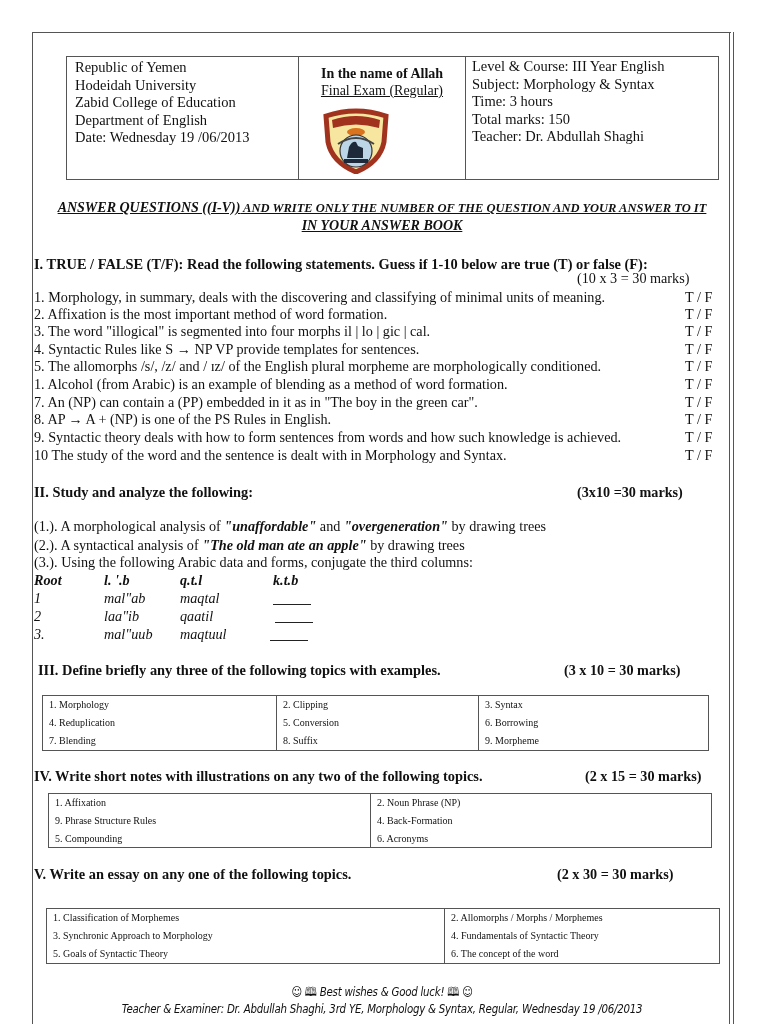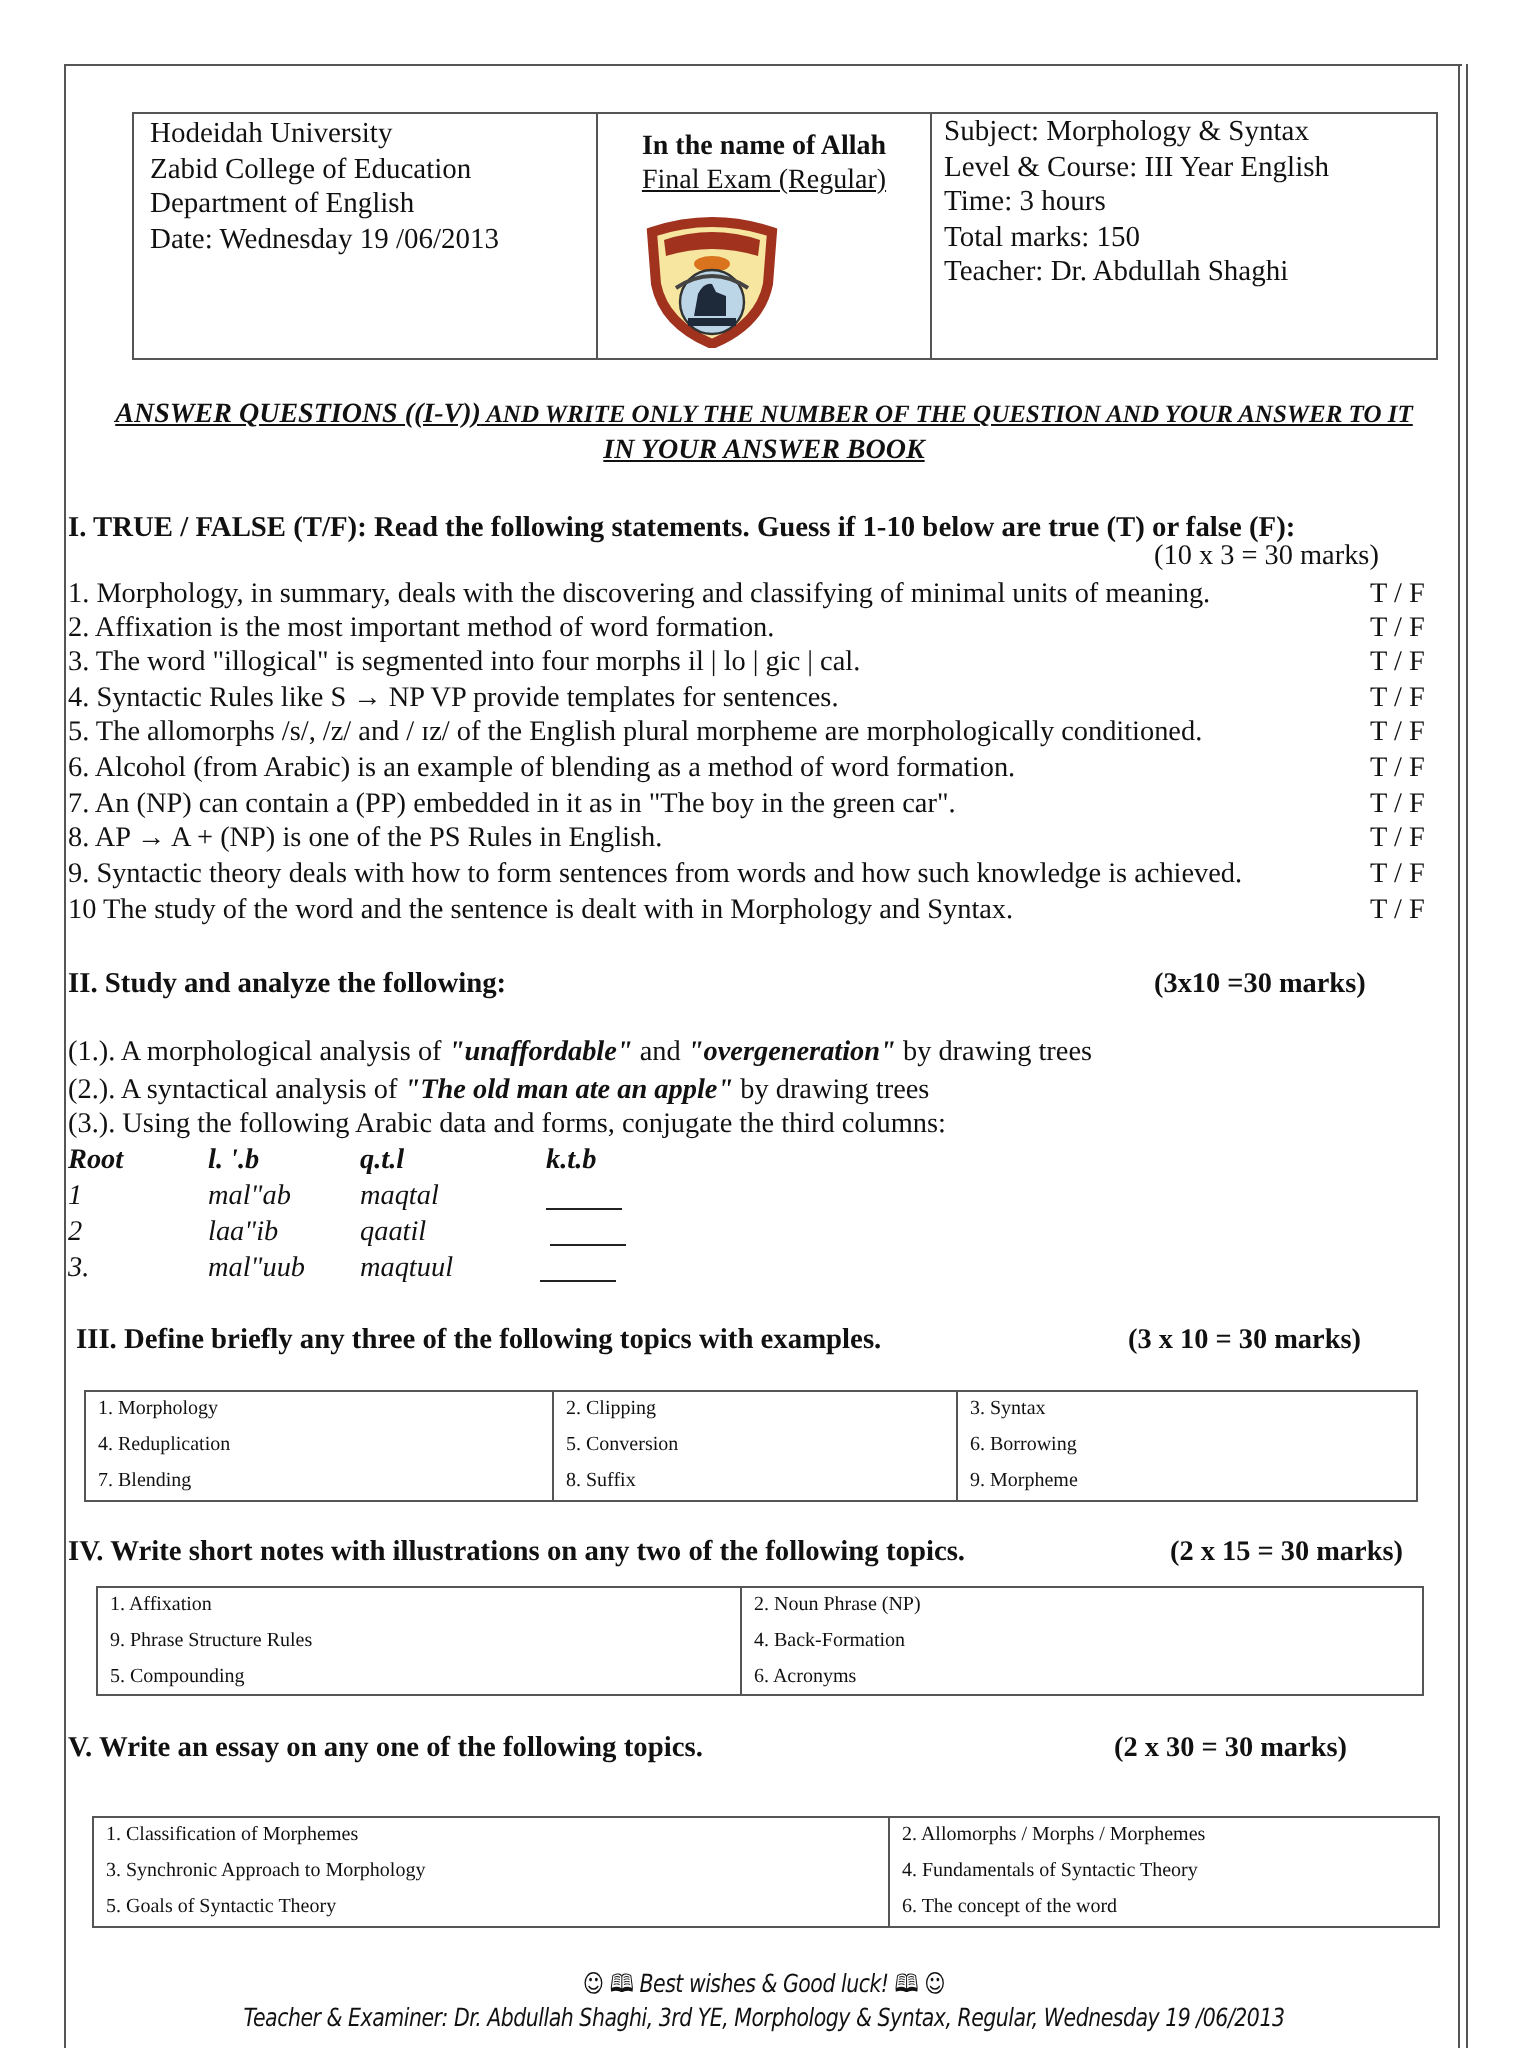--- a/index.html
+++ b/index.html
@@ -67,20 +67,21 @@
   .footer .bk { font-style: normal; }
 </style>
 </head>
 <body>
 
 <div class="page-border"></div>
 <div class="page-border-right"></div>
 
 <div class="header-table">
   <div class="hcell left">
+    <div class="line">Republic of Yemen</div>
     <div class="line">Hodeidah University</div>
     <div class="line">Zabid College of Education</div>
     <div class="line">Department of English</div>
     <div class="line">Date: Wednesday  19 /06/2013</div>
   </div>
   <div class="hcell mid">
     <div class="allah">In  the name of Allah</div>
     <div><span class="final">Final Exam  (Regular)</span></div>
     <div class="crest">
       <svg width="68" height="66" viewBox="0 0 68 66">
@@ -88,42 +89,42 @@
         <path d="M10 12 Q34 4 58 12 L57 20 Q34 13 11 20 Z" fill="#a0321e"></path>
         <ellipse cx="34" cy="24" rx="9" ry="4" fill="#d9731e"></ellipse>
         <circle cx="34" cy="43" r="16" fill="#bcd6e8" stroke="#333" stroke-width="1.2"></circle>
         <path d="M16 36 Q34 24 52 36" fill="none" stroke="#444" stroke-width="2"></path>
         <path d="M25 50 L27 39 Q30 33 34 34 L36 38 L41 40 L41 50 Z" fill="#1e2a3a"></path>
         <rect x="22" y="51" width="24" height="4" fill="#1e2a3a"></rect>
       </svg>
     </div>
   </div>
   <div class="hcell right">
+    <div class="line">Level &amp; Course:  III Year English</div>
     <div class="line">Subject: Morphology &amp; Syntax</div>
-    <div class="line">Level &amp; Course:  III Year English</div>
     <div class="line">Time: 3 hours</div>
     <div class="line">Total marks: 150</div>
     <div class="line">Teacher: Dr. Abdullah Shaghi</div>
   </div>
 </div>
 
 <div class="instr" style="top:200px;">
   <span>ANSWER QUESTIONS ((I-V))</span><span class="small"> AND WRITE ONLY THE NUMBER OF THE QUESTION  AND YOUR ANSWER TO IT</span>
 </div>
 <div class="instr" style="top:218px;">IN  YOUR  ANSWER   BOOK</div>
 
 <div class="row heading" style="top:256px;">I. TRUE / FALSE (T/F): Read the following statements. Guess if 1-10 below are true (T) or false (F):</div>
 <div class="marks-r" style="top:270px; left:577px;">(10 x 3 = 30 marks)</div>
 
 <div class="row" style="top:289px;"><span>1. Morphology, in summary, deals with the discovering and classifying of minimal units of meaning.</span><span class="tf">T  /  F</span></div>
 <div class="row" style="top:306px;"><span>2. Affixation is the most important method of word formation.</span><span class="tf">T  /  F</span></div>
 <div class="row" style="top:323px;"><span>3. The word "illogical" is segmented into four morphs il | lo | gic | cal.</span><span class="tf">T  /  F</span></div>
 <div class="row" style="top:341px;"><span>4. Syntactic Rules like S → NP VP provide templates for sentences.</span><span class="tf">T  /  F</span></div>
 <div class="row" style="top:358px;"><span>5. The allomorphs /s/, /z/ and / ɪz/ of the English plural morpheme are morphologically conditioned.</span><span class="tf">T  /  F</span></div>
-<div class="row" style="top:376px;"><span>6. Alcohol (from Arabic) is an example of blending as a method of word formation.</span><span class="tf">T  /  F</span></div>
+<div class="row" style="top:376px;"><span>1. Alcohol (from Arabic) is an example of blending as a method of word formation.</span><span class="tf">T  /  F</span></div>
 <div class="row" style="top:394px;"><span>7. An (NP) can contain a (PP) embedded in it as in "The boy in the green car".</span><span class="tf">T  /  F</span></div>
 <div class="row" style="top:411px;"><span>8. AP → A + (NP) is one of the PS Rules in English.</span><span class="tf">T  /  F</span></div>
 <div class="row" style="top:429px;"><span>9. Syntactic theory deals with how to form sentences from words and how such knowledge is achieved.</span><span class="tf">T  /  F</span></div>
 <div class="row" style="top:447px;"><span>10 The study of the word and the sentence is dealt with in Morphology and Syntax.</span><span class="tf">T  /  F</span></div>
 
 <div class="row heading" style="top:484px;">II. Study and analyze the following:</div>
 <div class="marks-b" style="top:484px; left:577px;">(3x10 =30 marks)</div>
 
 <div class="row" style="top:518px;">
   <span>(1.). A morphological analysis of </span><b><i>"unaffordable"</i></b><span> and </span><b><i>"overgeneration"</i></b><span> by drawing trees</span>

